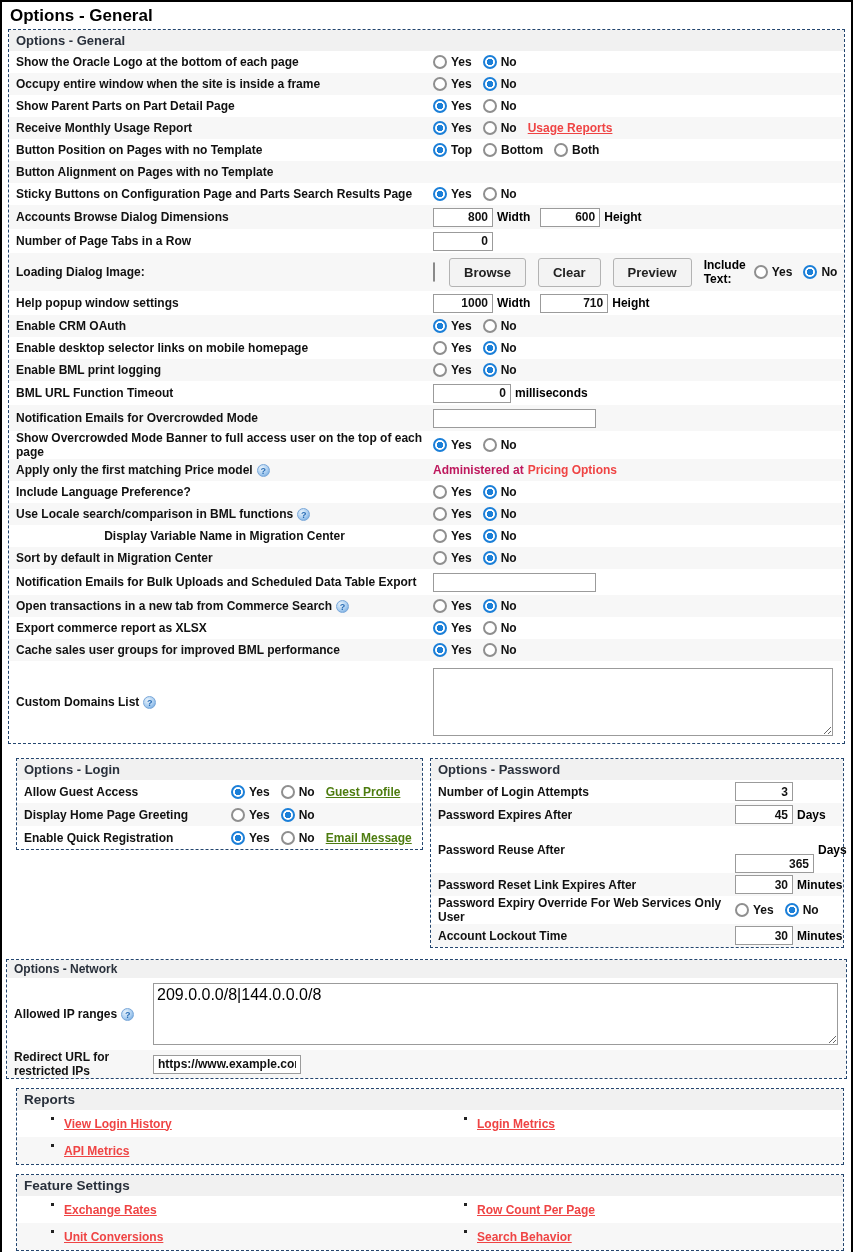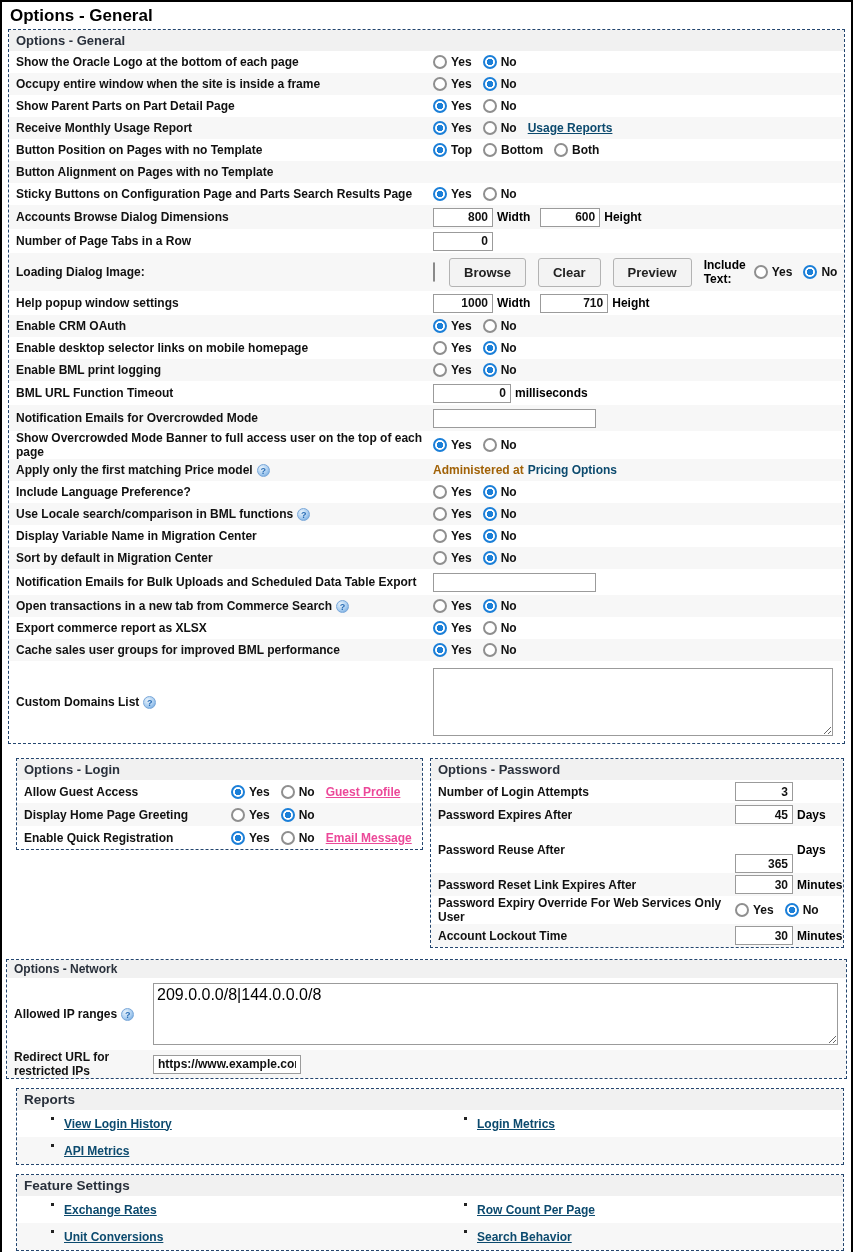--- a/index.html
+++ b/index.html
@@ -16,24 +16,24 @@
   .legend { background:#f1f1f1; font-weight:bold; font-size:13px; color:#29303b; padding:3px 7px; }
   .legend.sm { font-size:12px; padding:2px 7px; }
   .rows .row:nth-child(even) { background:#f7f7f7; }
   .row { display:flex; align-items:center; min-height:22px; padding:0 4px; font-size:12px; }
   .lbl { display:flex; align-items:center; font-weight:bold; color:#111; flex-shrink:0; padding-left:3px; }
   .ctrls { display:flex; align-items:center; flex:1; min-width:0; }
   .rd { display:inline-block; width:14px; height:14px; border-radius:50%;
         border:2px solid #8f8f8f; background:#fff; flex-shrink:0; }
   .rd.sel { border-color:#1b7fd8; background:radial-gradient(circle,#1b7fd8 0 3px,#fff 3.5px); }
   .olbl { font-weight:bold; margin:0 11px 0 4px; color:#111; }
-  .lnk { color:#0c4a6e; text-decoration:underline; cursor:pointer; font-weight:bold; }
+  .lnk { color:#ef4444; text-decoration:underline; cursor:pointer; font-weight:bold; }
   .lnk.plain { text-decoration:none; }
-  .lnk.muted { color:#ec4899; }
-  .note { font-weight:bold; color:#a16207; margin-right:4px; }
+  .lnk.muted { color:#4d7c0f; }
+  .note { font-weight:bold; color:#be185d; margin-right:4px; }
   .num, .txt { border:1px solid #9b9b9b; height:19px; font-size:12px; font-weight:bold;
                font-family:inherit; padding:1px 4px; background:#fff; color:#111; }
   .num { text-align:right; }
   .unit { font-weight:bold; margin:0 10px 0 4px; }
   .ta { border:1px solid #9b9b9b; font-family:inherit; font-size:16px; resize:both; padding:2px 3px; }
   .help { display:inline-block; width:13px; height:13px; border-radius:50%; flex-shrink:0;
           background:radial-gradient(circle at 35% 30%,#eaf4fc,#a9cdf0 55%,#5e9bd8);
           border:1px solid #79a7d9; color:#2a6db5; font-size:9px; font-weight:bold;
           text-align:center; line-height:12px; margin-left:4px; }
   .btn { background:#f3f3f3; border:1px solid #b3b3b3; border-radius:3px; padding:6px 14px;
@@ -270,21 +270,21 @@
             <span class="help">?</span>
           </div>
           <div class="ctrls">
             <span class="rd"></span>
             <span class="olbl">Yes</span>
             <span class="rd sel"></span>
             <span class="olbl">No</span>
           </div>
         </div>
         <div class="row">
-          <div class="lbl" style="width: 420px;">
+          <div class="lbl" style="width: 420px; justify-content: center;">
             <span>Display Variable Name in Migration Center</span>
           </div>
           <div class="ctrls">
             <span class="rd"></span>
             <span class="olbl">Yes</span>
             <span class="rd sel"></span>
             <span class="olbl">No</span>
           </div>
         </div>
         <div class="row">
@@ -411,21 +411,21 @@
             <div class="ctrls">
               <input class="num" value="45" style="width: 58px;">
               <span class="unit">Days</span>
             </div>
           </div>
           <div class="row" style="min-height: 23px;">
             <div class="lbl" style="width: 300px;">
               <span>Password Reuse After</span>
             </div>
             <div class="ctrls">
-              <input class="num" value="365" style="width: 58px; margin-top: 28px;">
+              <input class="num" value="365" style="width: 79px; margin-top: 28px;">
               <span class="unit">Days</span>
             </div>
           </div>
           <div class="row" style="min-height: 23px;">
             <div class="lbl" style="width: 300px;">
               <span>Password Reset Link Expires After</span>
             </div>
             <div class="ctrls">
               <input class="num" value="30" style="width: 58px;">
               <span class="unit">Minutes</span>

